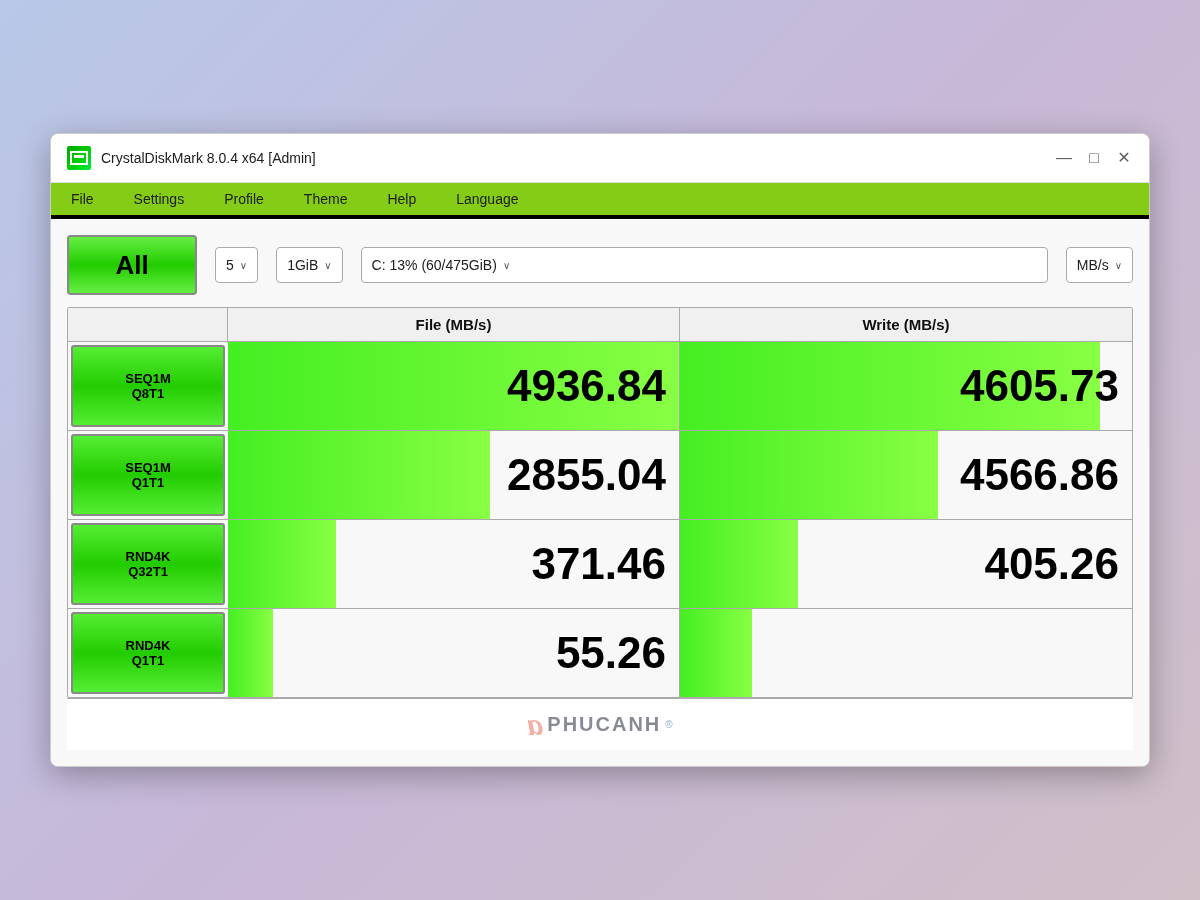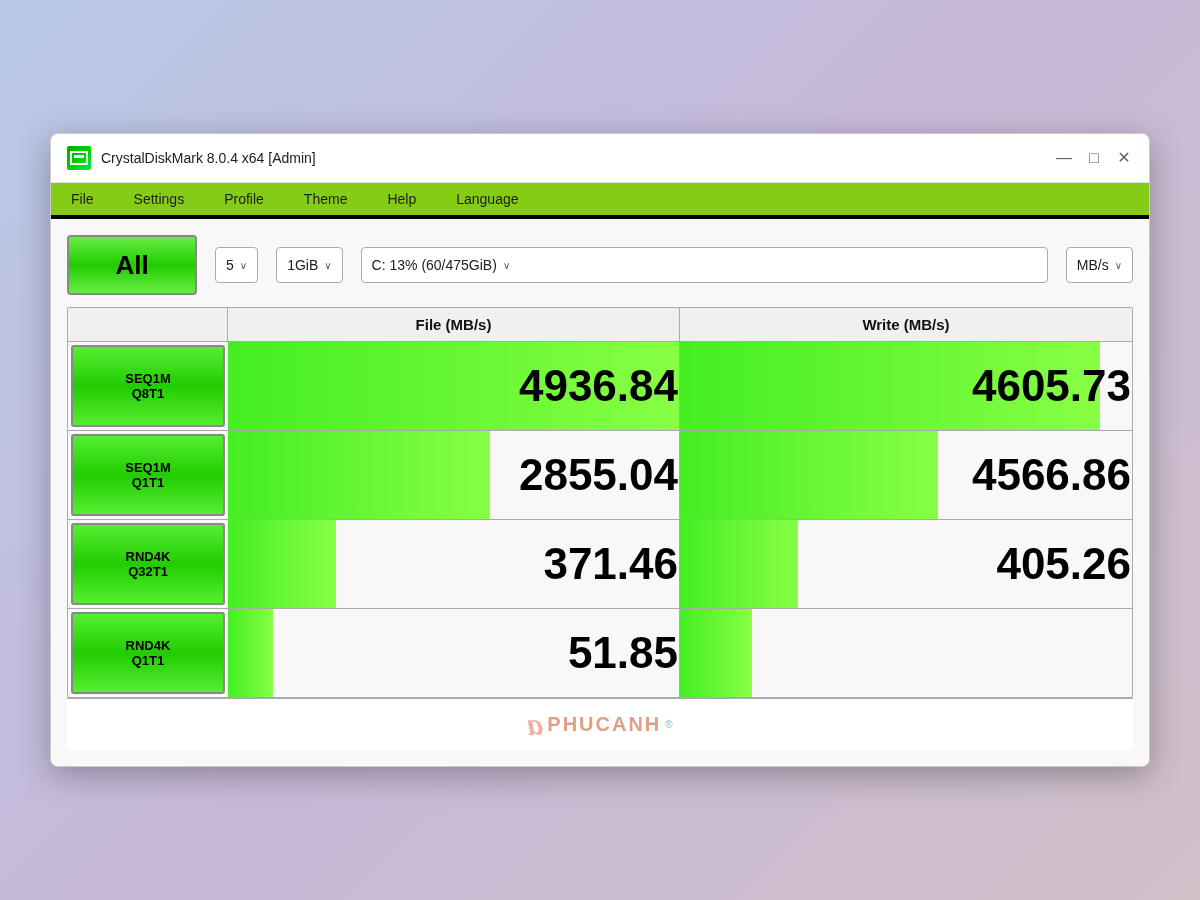--- a/index.html
+++ b/index.html
@@ -211,21 +211,21 @@
       color: #000;
       padding: 8px;
       text-align: center;
       min-height: 80px;
     }
 
     .read-cell, .write-cell {
       display: flex;
       align-items: center;
       justify-content: flex-end;
-      padding-right: 1px;
+      padding-right: 13px;
       font-size: 44px;
       font-weight: 900;
       color: #000;
       position: relative;
       overflow: hidden;
       border-right: 1.5px solid #aaa;
       min-height: 88px;
     }
 
     .write-cell {
@@ -265,21 +265,21 @@
     .logo-icon {
       font-size: 28px;
       color: #e86050;
       font-weight: bold;
     }
 
     .logo-text {
       font-size: 20px;
       font-weight: bold;
       letter-spacing: 2px;
-      color: #c2410c;
+      color: #0f172a;
     }
 
     .logo-reg {
       font-size: 10px;
       color: #2060a0;
       vertical-align: super;
     }
   </style>
 </head>
 <body>
@@ -386,21 +386,21 @@
               <span class="cell-value">405.26</span>
             </div>
           </div>
           <div class="data-row">
             <div class="row-label">
               <span>RND4K</span>
               <span>Q1T1</span>
             </div>
             <div class="read-cell">
               <div class="cell-bar" style="width: 10%;"></div>
-              <span class="cell-value">51.85</span>
+              <span class="cell-value">55.26</span>
             </div>
             <div class="write-cell">
               <div class="cell-bar" style="width: 16%;"></div>
             </div>
           </div>
         </div>
 
     </div>
 
     <div class="footer-bar">

